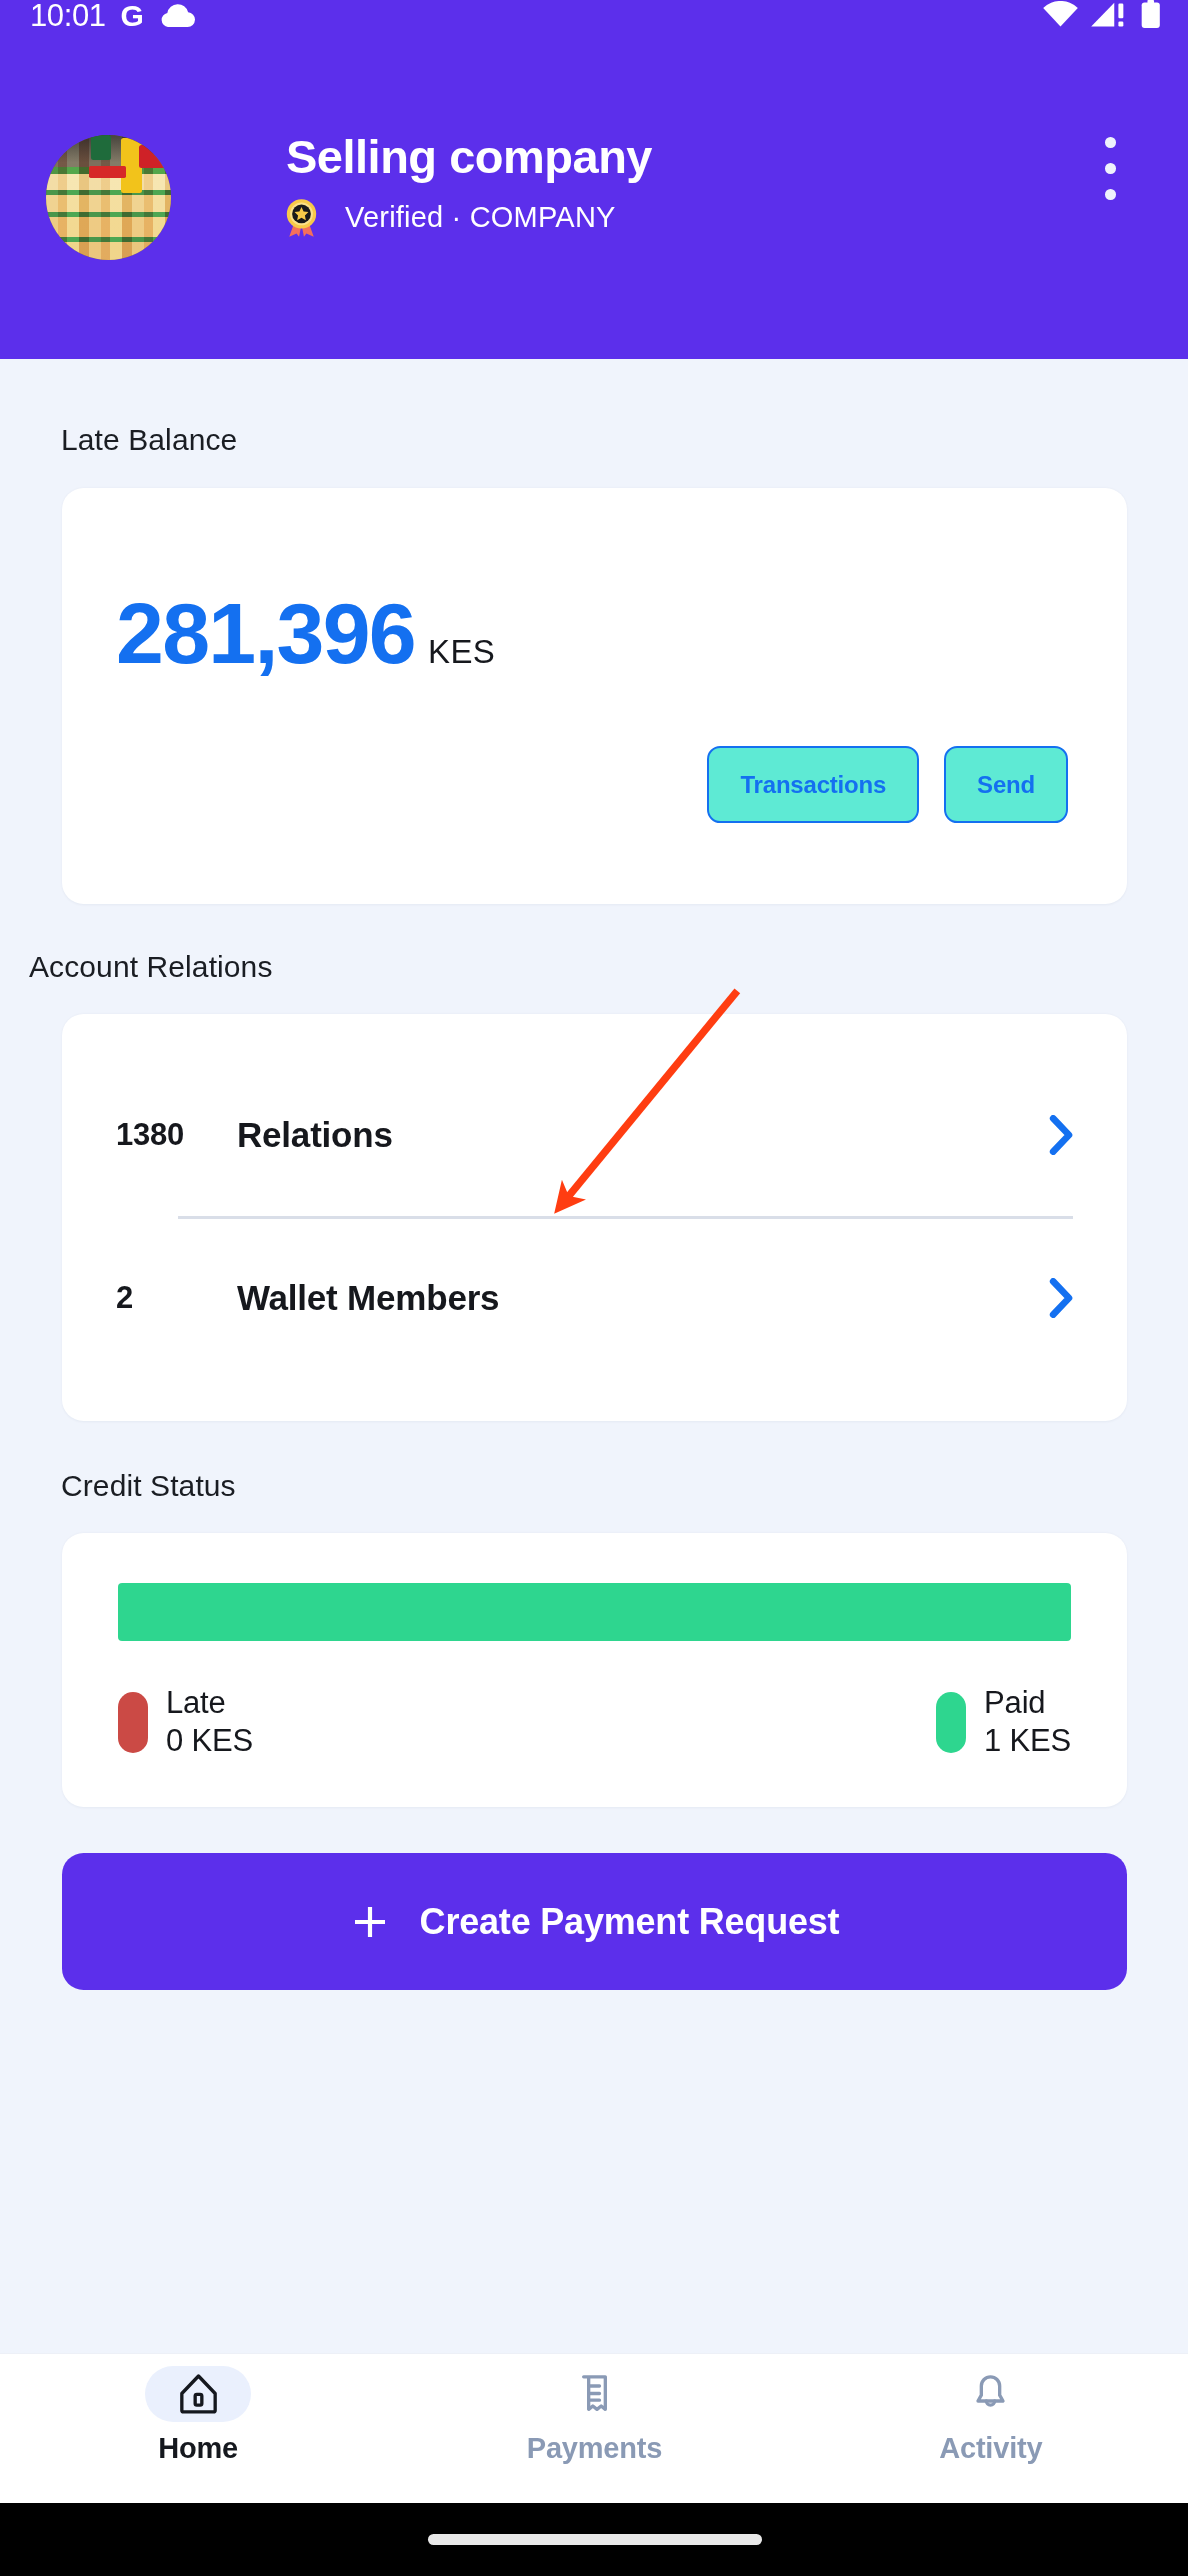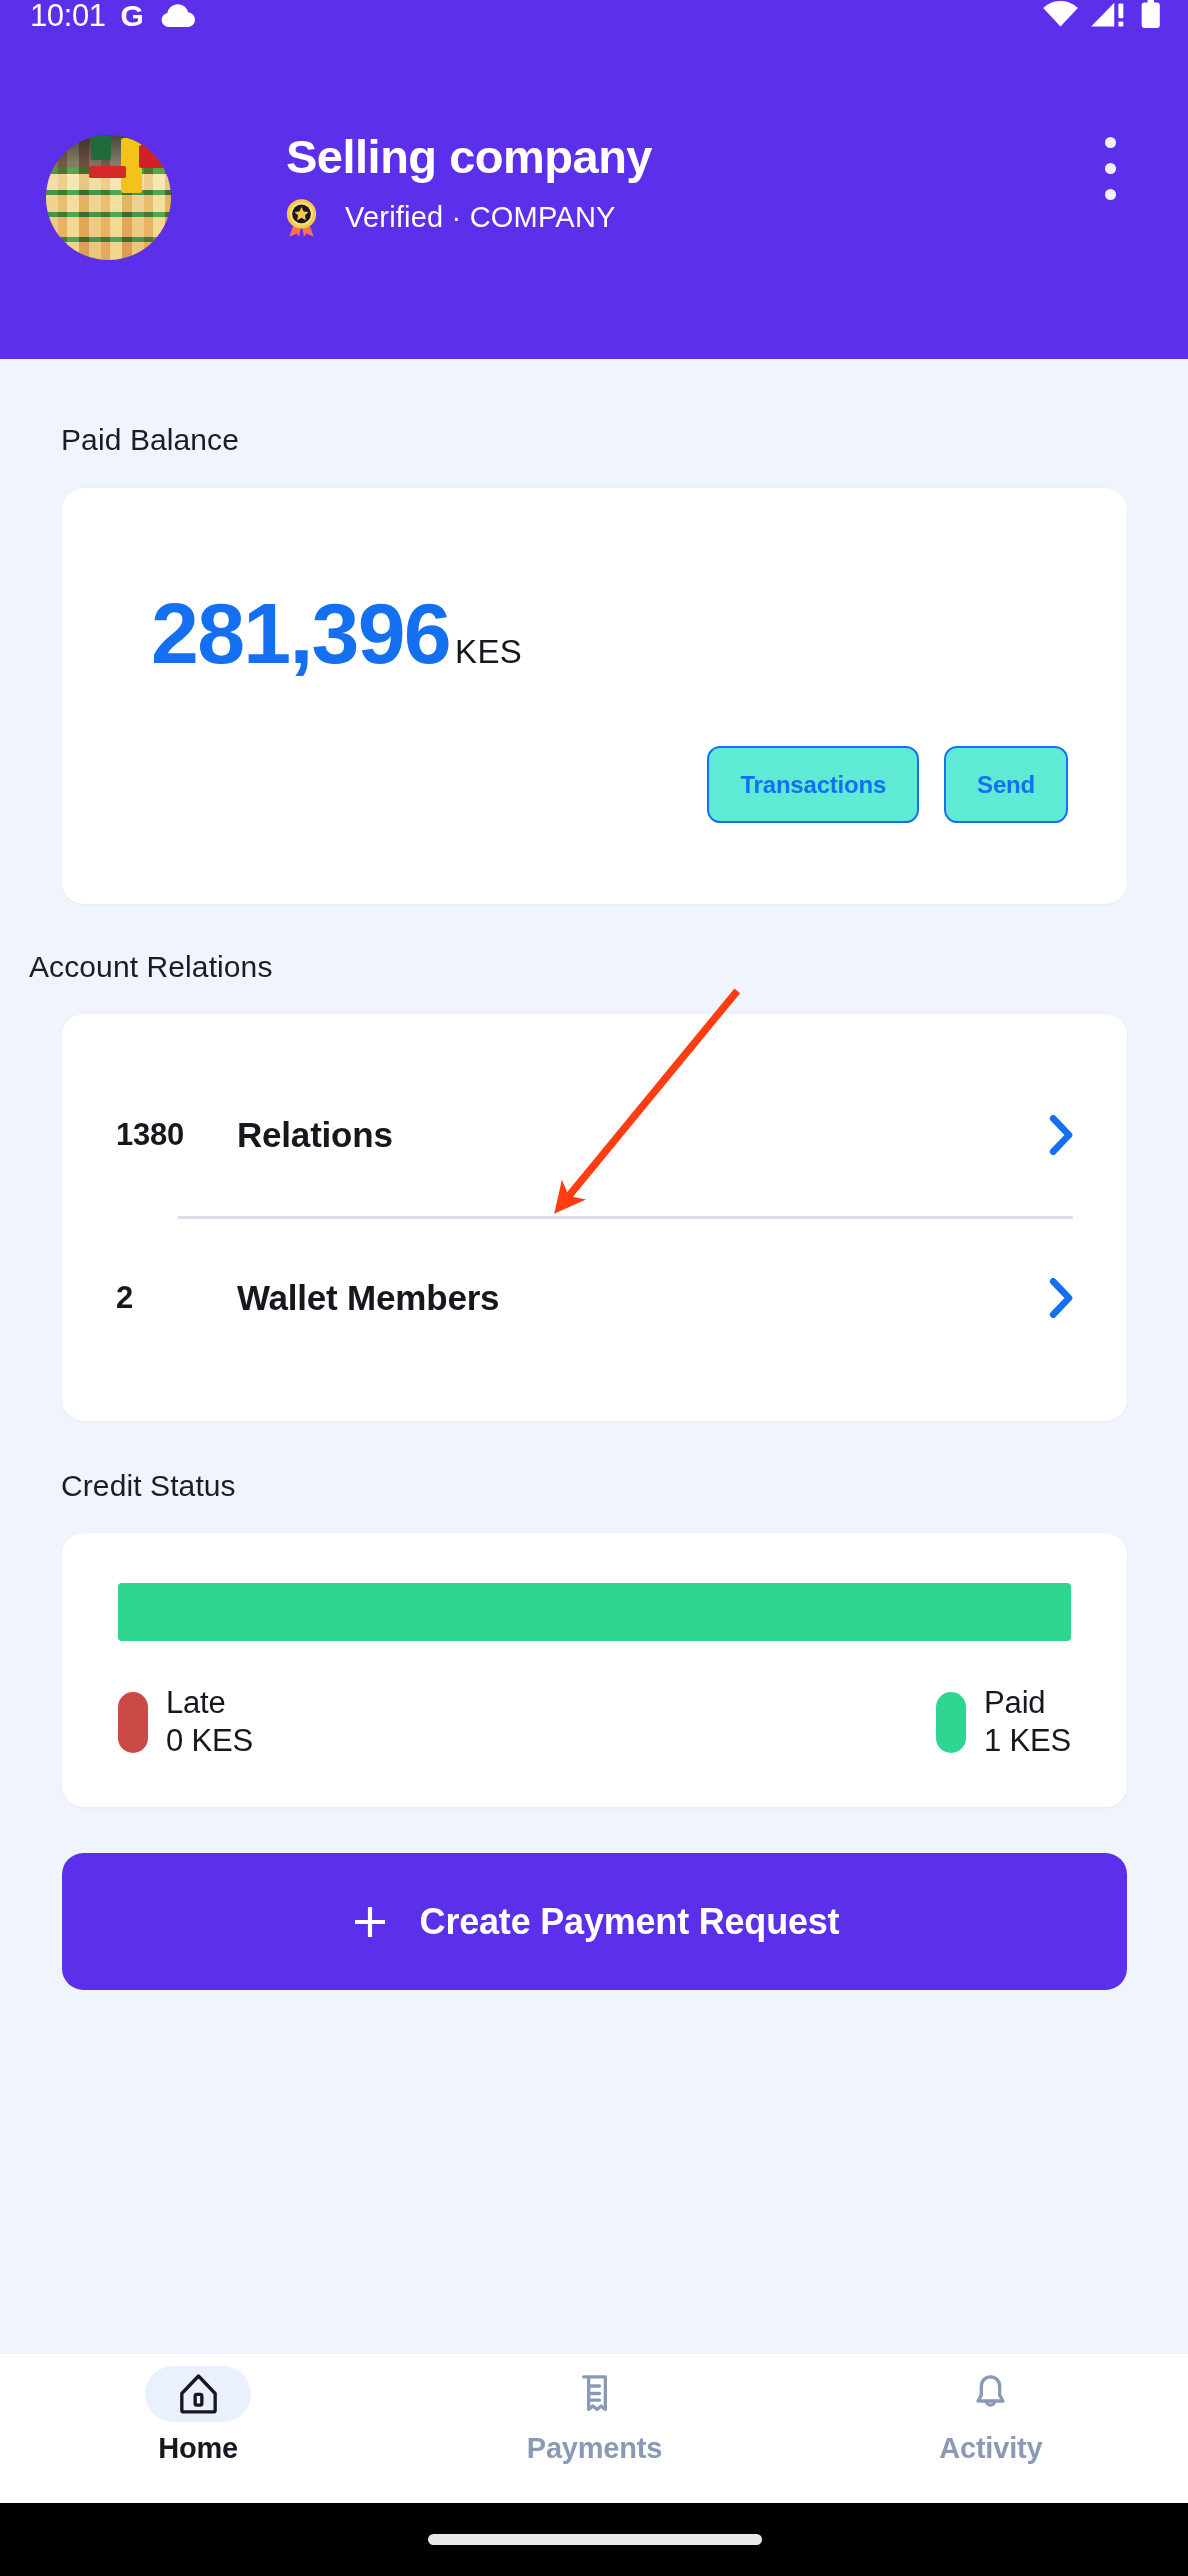--- a/index.html
+++ b/index.html
@@ -205,22 +205,21 @@
     margin-top: 31px;
     height: 416px;
     position: relative;
   }
   .balance-amount-row {
     position: absolute;
     left: 54px;
     top: 102px;
     display: flex;
     align-items: baseline;
-    gap: 5px;
-    margin-left: 35px;
+    gap: 13px;
   }
   .balance-amount {
     color: #1470F0;
     font-size: 86px;
     font-weight: 700;
     letter-spacing: -1.7px;
     line-height: 1;
   }
   .balance-currency {
     color: #16181D;
@@ -474,21 +473,21 @@
 
     <div class="kebab">
       <span></span>
         <span></span>
         <span></span>
     </div>
   </div>
 
   <div class="content">
 
-    <div class="section-label" style="margin-top:64px;">Paid Balance</div>
+    <div class="section-label" style="margin-top:64px;">Late Balance</div>
 
     <div class="card balance-card">
       <div class="balance-amount-row">
         <div class="balance-amount" style="color: rgb(20, 112, 240);">281,396</div>
         <div class="balance-currency">KES</div>
       </div>
       <div class="balance-actions">
         <button class="outline-btn">Transactions</button>
         <button class="outline-btn">Send</button>
       </div>

